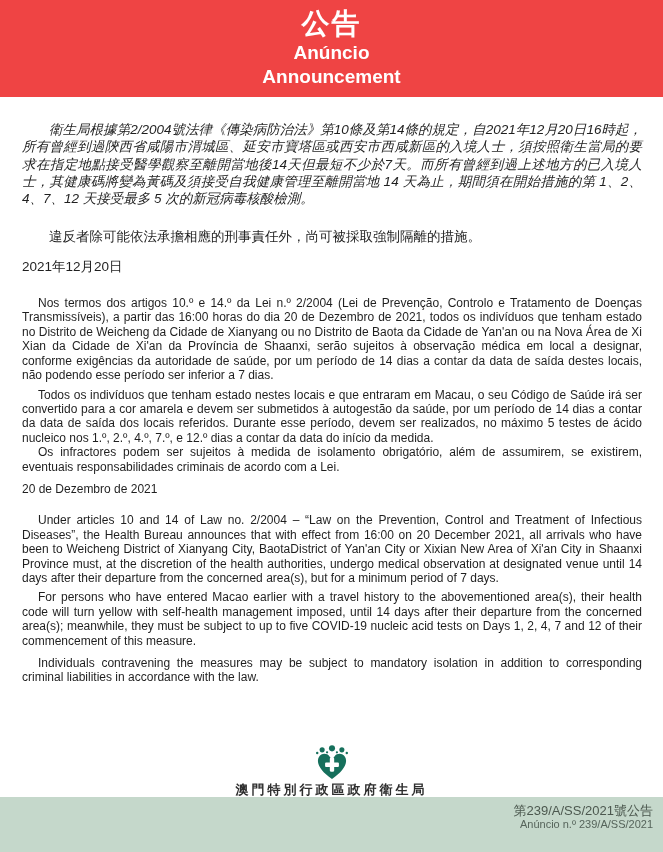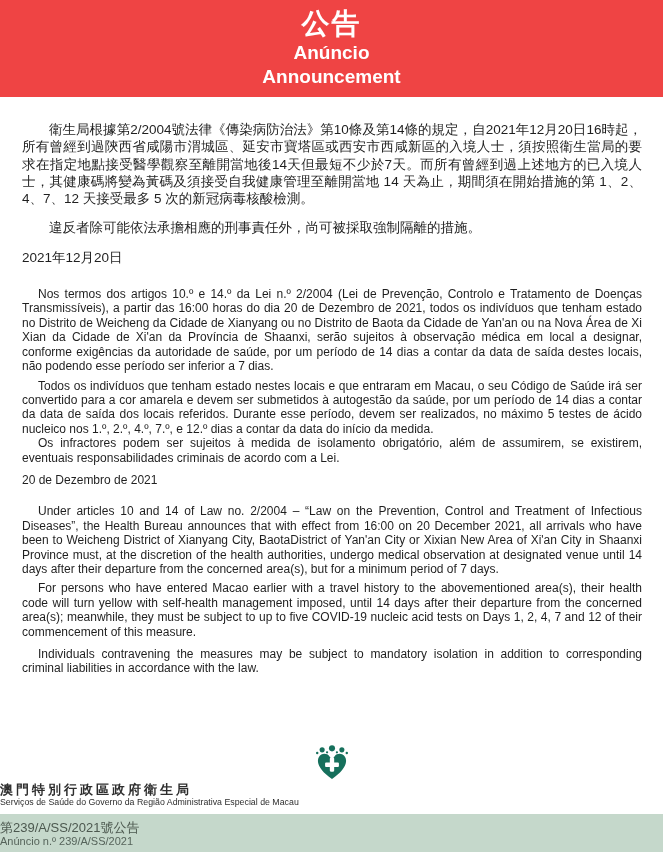--- a/index.html
+++ b/index.html
@@ -37,33 +37,34 @@
   }
   .zh-date { font-size: 13.5px; line-height: 17.3px; }
   .lat-p {
     font-size: 12px;
     line-height: 14.4px;
     text-align: justify;
     text-indent: 16px;
   }
   .lat-date { font-size: 12px; line-height: 14.4px; }
   .mb5  { margin-bottom: 5px; }
-  .mb6  { margin-bottom: 12px; }
+  .mb6  { margin-bottom: 21px; font-style: italic; }
   .mb7  { margin-bottom: 0; }
   .mb8  { margin-bottom: 8px; }
   .mb12 { margin-bottom: 12px; }
   .mb17 { margin-bottom: 17px; }
   .mb21 { margin-bottom: 21px; }
 
   
   .logo-block {
     position: absolute;
     top: 744px;
     left: 0;
     width: 100%;
+    text-align: center;
   }
   .logo-block svg { display: block; margin: 0 auto 2px auto; }
   .org-zh {
     font-size: 13px;
     font-weight: bold;
     letter-spacing: 3px;
     color: #2e2e2e;
     line-height: 15px;
   }
   .org-pt {
@@ -71,22 +72,23 @@
     color: #2e2e2e;
     line-height: 11px;
   }
 
   
   .refbar {
     position: absolute;
     left: 0;
     bottom: 0;
     width: 100%;
-    height: 38px;
+    height: 55px;
     background: #C5D8CB;
+    text-align: right;
     padding: 6px 10px 0 0;
     color: #56645B;
   }
   .ref-zh { font-size: 13px; line-height: 15px; color: #4C584F; }
   .ref-pt { font-size: 11px; line-height: 12.5px; }
   .ref-en { font-size: 11px; line-height: 12.5px; }
 </style>
 </head>
 <body>
 

